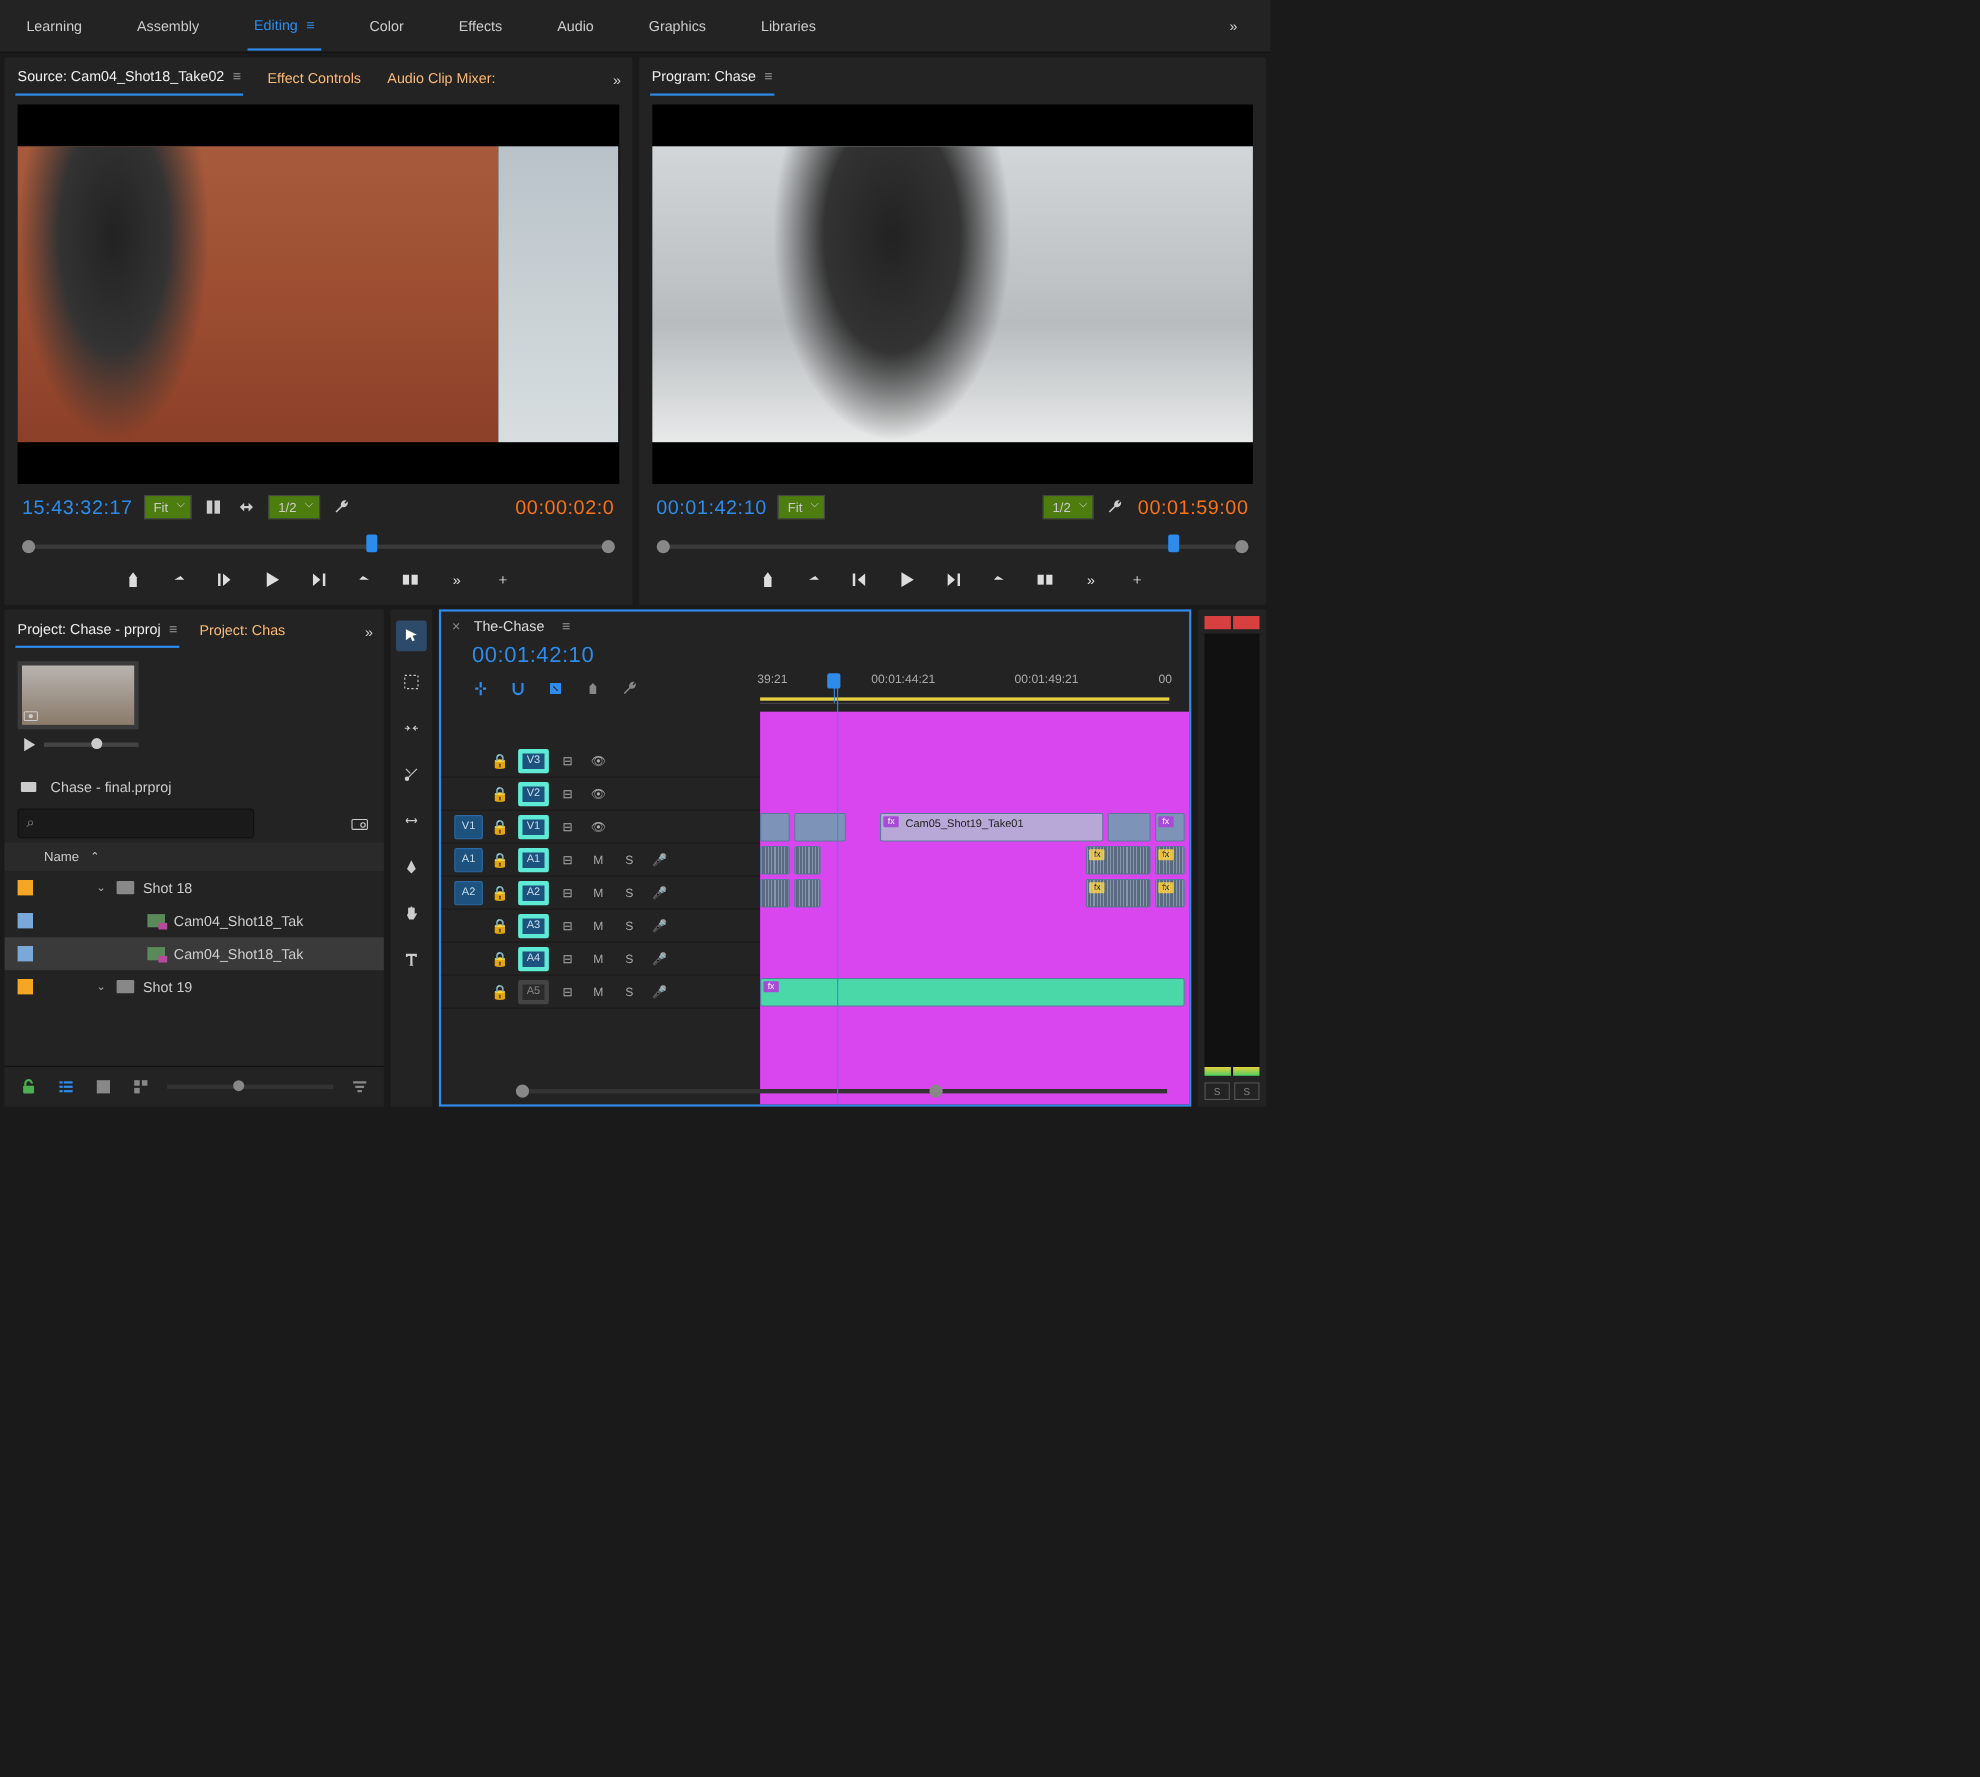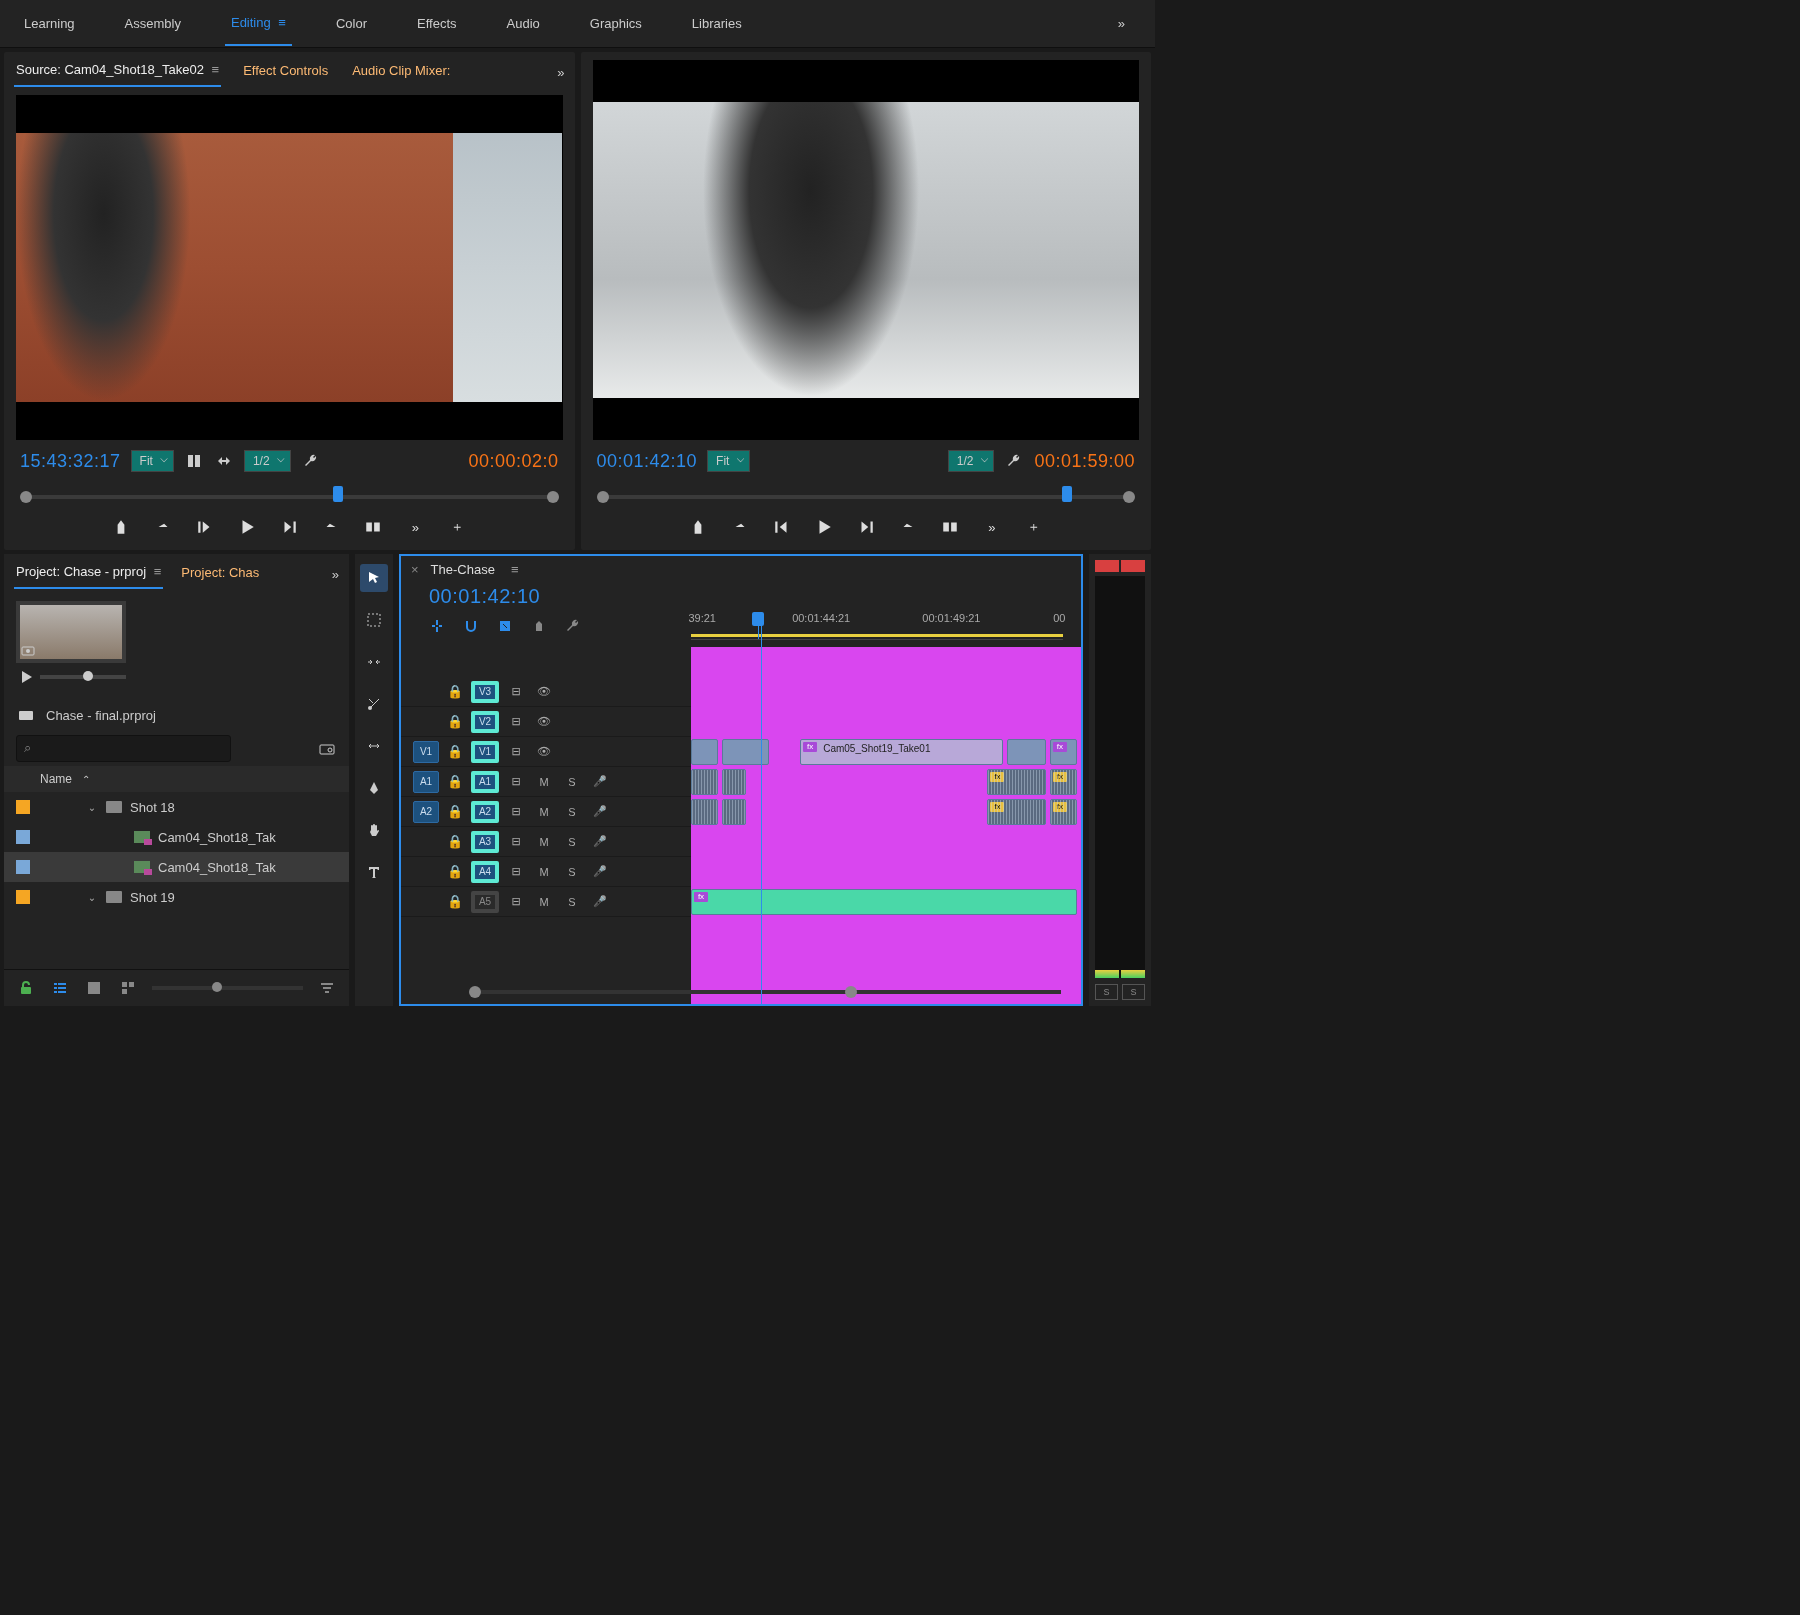--- a/index.html
+++ b/index.html
@@ -29,21 +29,21 @@
 .video-still { width: 100%; height: 78%; display: flex; }
 .still-left { background: linear-gradient(180deg,#a85b3c 0%,#9d4e32 50%,#8c4028 100%); }
 .still-right { background: linear-gradient(180deg,#b8c2c8 0%,#d8dee0 100%); }
 .figure { width: 40%; height: 100%; background: radial-gradient(ellipse at 50% 30%, #222 0%, #333 40%, transparent 70%); position: relative; }
 .src-still .still-left { width: 80%; }
 .src-still .still-right { width: 20%; }
 .prg-still .still-left { width: 100%; background: linear-gradient(180deg,#d2d6d8 0%,#b8bcbe 60%,#e8eaea 100%); }
 .monitor-info { display: flex; align-items: center; gap: 10px; padding: 10px 4px; }
 .tc-blue { color: #2d8ceb; font-size: 18px; font-weight: 500; letter-spacing: 0.5px; }
 .tc-white { color: #f97316; font-size: 18px; letter-spacing: 0.5px; }
-.dropdown { background: #0f766e; border: 1px solid #444; padding: 3px 20px 3px 8px; color: #ccc; position: relative; cursor: pointer; font-size: 12px; }
+.dropdown { background: #4d7c0f; border: 1px solid #444; padding: 3px 20px 3px 8px; color: #ccc; position: relative; cursor: pointer; font-size: 12px; }
 .dropdown::after { content: "⌵"; position: absolute; right: 5px; top: 2px; font-size: 10px; }
 .icon-btn { width: 20px; height: 20px; color: #ccc; cursor: pointer; display: inline-flex; align-items: center; justify-content: center; }
 .scrubber { height: 22px; position: relative; margin: 4px 0; }
 .scrubber-track { position: absolute; top: 9px; left: 10px; right: 10px; height: 4px; background: #3a3a3a; }
 .scrubber-dot { width: 12px; height: 12px; border-radius: 50%; background: #888; position: absolute; top: 5px; }
 .playhead-marker { position: absolute; top: 0; width: 10px; height: 16px; background: #2d8ceb; border-radius: 2px; }
 .transport { display: flex; align-items: center; justify-content: center; gap: 24px; padding: 6px 0; }
 .transport .icon-btn, .transport svg { color: #ddd; fill: #ddd; width: 18px; height: 18px; }
 
 
@@ -242,20 +242,26 @@
                   <rect x="9" y="4" width="5" height="8"></rect>
                 </svg>
               </span>
             <span class="icon-btn">»</span>
             <span class="icon-btn">＋</span>
           </div>
         </div>
       </div>
 
       <div class="panel" style="flex:1;">
+        <div class="panel-tabs">
+          <div class="panel-tab active">
+            <span>Program: Chase</span>
+            <span class="tab-menu">≡</span>
+          </div>
+        </div>
         <div class="monitor">
           <div class="video-area">
             <div class="video-still prg-still">
               <div class="still-left">
                   <div class="figure" style="left:20%"></div>
                 </div>
             </div>
           </div>
           <div class="monitor-info">
             <span class="tc-blue">00:01:42:10</span>

